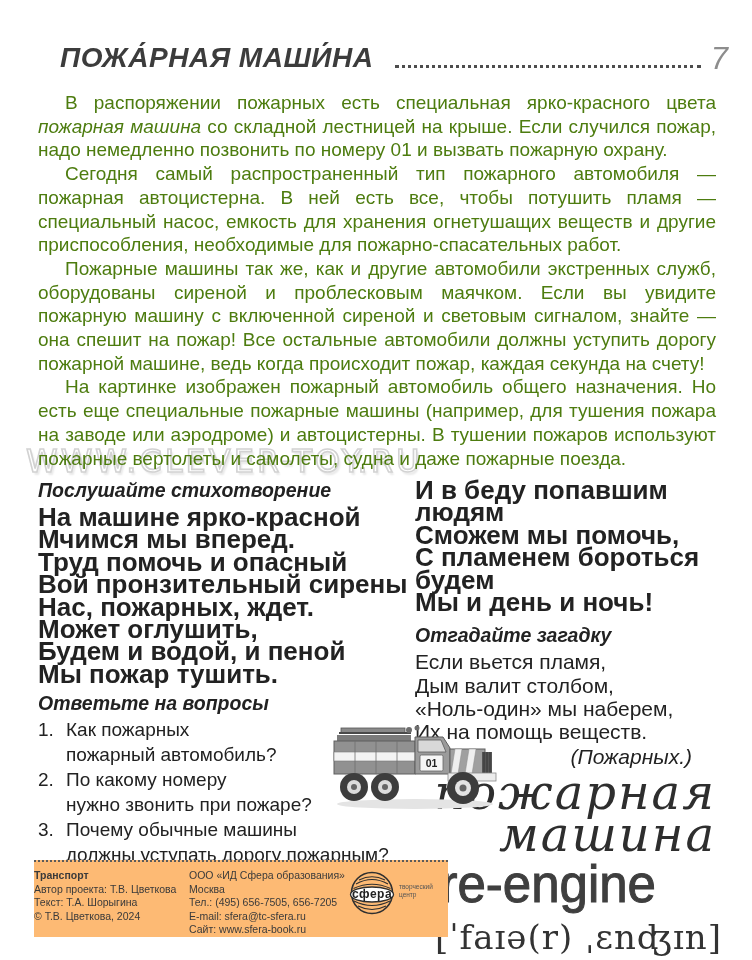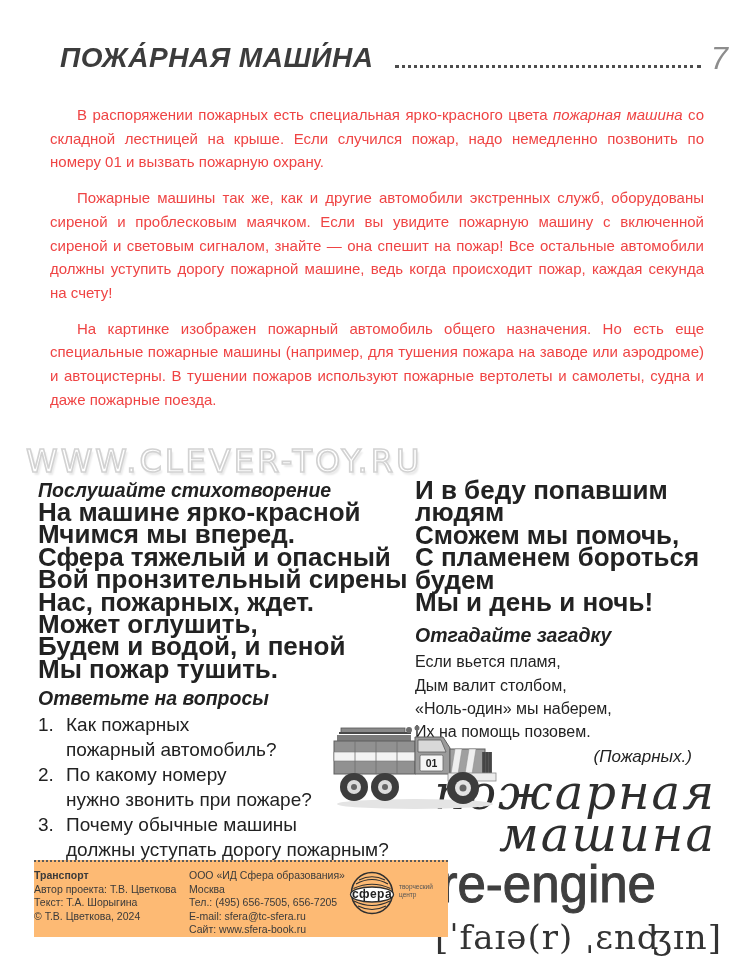--- a/index.html
+++ b/index.html
@@ -22,45 +22,45 @@
   }
   .title {
     font-size:28px; font-weight:bold; font-style:italic;
     color:#3c3c3c; letter-spacing:0.5px; white-space:nowrap;
   }
   .leader { flex:1; border-bottom:3px dotted #4d4d4d; margin:0 10px 6px 22px; height:1px; }
   .pagenum { font-size:31px; font-style:italic; color:#8d8d8d; line-height:30px; }
   
   .bodytext { position:absolute; top:91px; left:38px; width:678px; z-index:1; }
   .para {
-    margin:12px; text-indent:27px; text-align:justify;
-    font-size:15px; line-height:23.7px; color:#ef4444;
+    margin:0; text-indent:27px; text-align:justify;
+    font-size:19px; line-height:23.7px; color:#4d7c0f;
   }
   .para em { font-style:italic; }
   
   .columns { position:absolute; top:479px; left:38px; width:678px; z-index:1; display:flex; }
   .col-left  { width:377px; flex:none; }
   .col-right { flex:1; }
   .sec-head {
     margin:0; font-size:19.5px; font-weight:bold; font-style:italic;
     color:#222; line-height:22px;
   }
   .poem-line { font-size:26px; line-height:22.4px; color:#222;font-weight:bold; }
-  .pl-first { }
+  .pl-first { margin-top:5px; }
   .q-head { margin-top:7px; }
   .questions { margin-top:3px; }
   .q { display:flex; font-size:19px; line-height:25px; color:#222; }
   .qnum { width:28px; flex:none; }
   .qbody { flex:1; }
   .riddle-head { margin-top:11px; }
   .riddle-lines { margin-top:4px; }
-  .riddle-line { font-size:16px; line-height:23.3px; color:#222; }
+  .riddle-line { font-size:21px; line-height:23.3px; color:#222; }
   .answer {
     text-align:right; padding-right:24px; margin-top:1px;
-    font-size:17px; font-style:italic; color:#222; line-height:23px;
+    font-size:21px; font-style:italic; color:#222; line-height:23px;
   }
   .cursive {
     margin-top:3px; text-align:right;
     font-family:"DejaVu Serif", serif; font-style:italic;
     font-size:48px; line-height:42px; letter-spacing:2px; color:#2e2e2e;
   }
   .english {
     margin-top:3px; text-align:left;
     font-size:51px; line-height:54px; color:#3f3f3f;
     -webkit-text-stroke:1px #3f3f3f; letter-spacing:0;
@@ -101,31 +101,32 @@
   <div class="watermark">WWW.CLEVER-TOY.RU</div>
 
   <header class="header">
     <span class="title">ПОЖА́РНАЯ МАШИ́НА</span>
     <span class="leader"></span>
     <span class="pagenum">7</span>
   </header>
 
   <section class="bodytext">
     <p class="para"><span>В распоряжении пожарных есть специальная ярко-красного цвета </span><em>пожарная машина</em><span> со складной лестницей на крыше. Если случился пожар, надо немедленно позвонить по номеру 01 и вызвать пожарную охрану.</span></p>
+    <p class="para">Сегодня самый распространенный тип пожарного автомобиля — пожарная автоцистерна. В ней есть все, чтобы потушить пламя — специальный насос, емкость для хранения огнетушащих веществ и другие приспособления, необходимые для пожарно-спасательных работ.</p>
     <p class="para">Пожарные машины так же, как и другие автомобили экстренных служб, оборудованы сиреной и проблесковым маячком. Если вы увидите пожарную машину с включенной сиреной и световым сигналом, знайте — она спешит на пожар! Все остальные автомобили должны уступить дорогу пожарной машине, ведь когда происходит пожар, каждая секунда на счету!</p>
     <p class="para">На картинке изображен пожарный автомобиль общего назначения. Но есть еще специальные пожарные машины (например, для тушения пожара на заводе или аэродроме) и автоцистерны. В тушении пожаров используют пожарные вертолеты и самолеты, судна и даже пожарные поезда.</p>
   </section>
 
   <section class="columns">
     <div class="col-left">
       <h2 class="sec-head">Послушайте стихотворение</h2>
       <div class="poem">
         <div class="poem-line pl-first">На машине ярко-красной</div>
         <div class="poem-line">Мчимся мы вперед.</div>
-        <div class="poem-line">Сфера тяжелый и опасный</div>
+        <div class="poem-line">Труд помочь и опасный</div>
         <div class="poem-line">Вой пронзительный сирены</div>
         <div class="poem-line">Нас, пожарных, ждет.</div>
         <div class="poem-line">Может оглушить,</div>
         <div class="poem-line">Будем и водой, и пеной</div>
         <div class="poem-line">Мы пожар тушить.</div>
       </div>
       <h2 class="sec-head q-head">Ответьте на вопросы</h2>
       <div class="questions">
         <div class="q">
           <span class="qnum">1.</span>
@@ -147,21 +148,21 @@
         <div class="poem-line">И в беду попавшим людям</div>
         <div class="poem-line">Сможем мы помочь,</div>
         <div class="poem-line">С пламенем бороться будем</div>
         <div class="poem-line">Мы и день и ночь!</div>
       </div>
       <h2 class="sec-head riddle-head">Отгадайте загадку</h2>
       <div class="riddle-lines">
         <div class="riddle-line">Если вьется пламя,</div>
         <div class="riddle-line">Дым валит столбом,</div>
         <div class="riddle-line">«Ноль-один» мы наберем,</div>
-        <div class="riddle-line">Их на помощь позовем.</div>
+        <div class="riddle-line">Их на помощь веществ.</div>
       </div>
       <div class="answer">(Пожарных.)</div>
       <div class="cursive">
         <div>пожарная</div>
         <div>машина</div>
       </div>
       <div class="english">fire-engine</div>
       <div class="ipa">[ˈfaɪə(r) ˌɛnʤɪn]</div>
     </div>
   </section>

